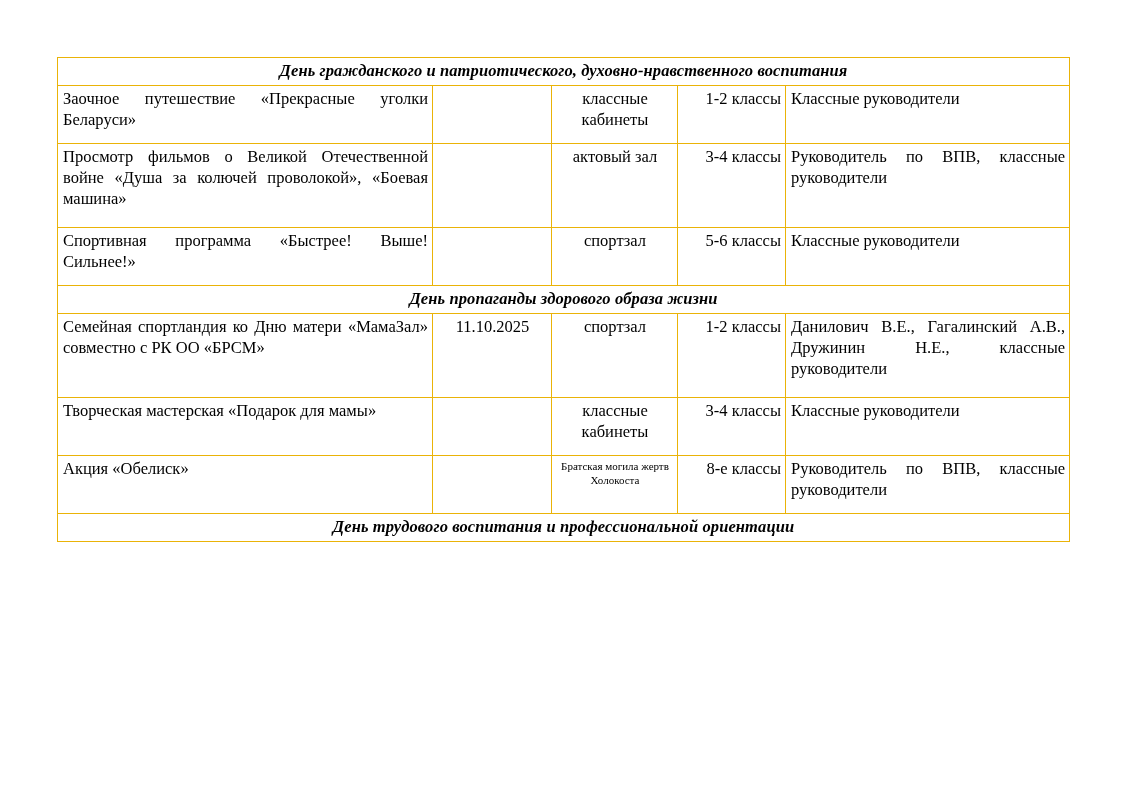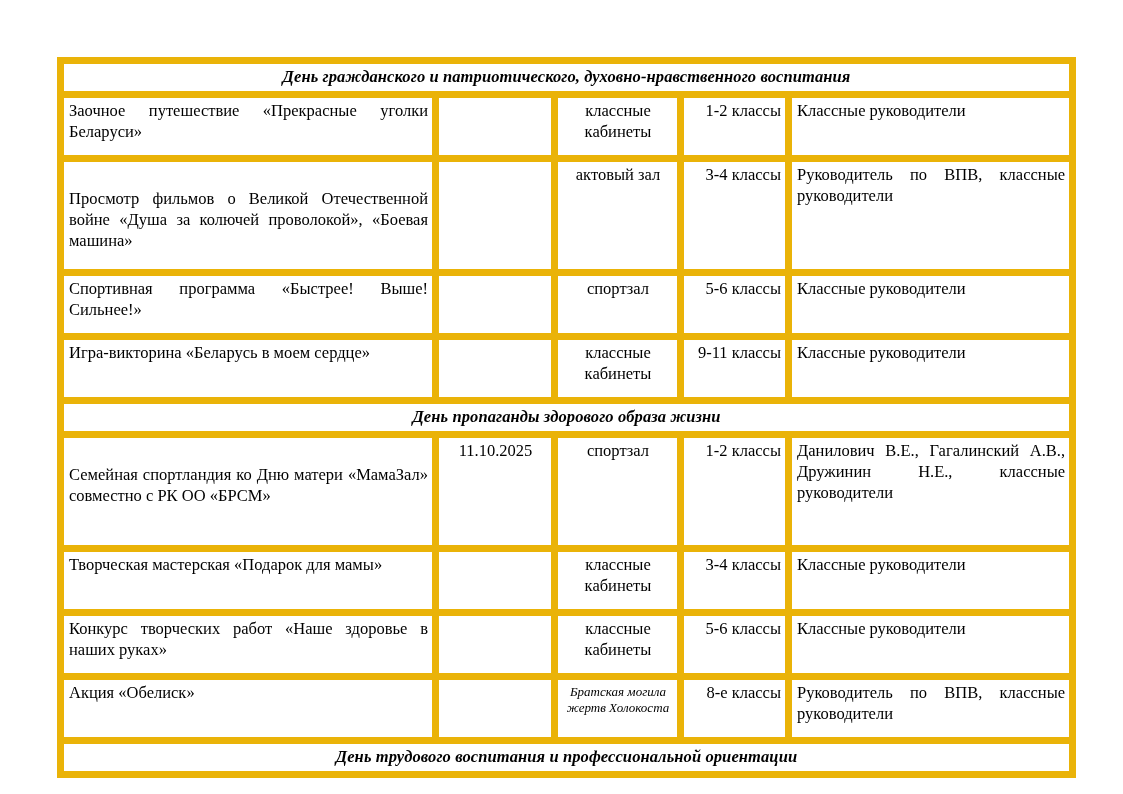--- a/index.html
+++ b/index.html
@@ -34,21 +34,21 @@
     font-size: 16.5px;
     line-height: 1.28;
   }
   table.plan col.c1 { width: 375px; }
   table.plan col.c2 { width: 119px; }
   table.plan col.c3 { width: 126px; }
   table.plan col.c4 { width: 108px; }
   table.plan col.c5 { width: 284px; }
 
   table.plan td {
-    border: 7px solid #eab308;
+    border: 1px solid #eab308;
     padding: 2px 4px 3px 5px;
     vertical-align: top;
     word-wrap: break-word;
     overflow-wrap: break-word;
   }
   
   td.activity {
     text-align: justify;
     text-align-last: left;
     hyphens: none;
@@ -64,36 +64,35 @@
   td.grades {
     text-align: right;
     vertical-align: top;
   }
   td.resp {
     text-align: justify;
     text-align-last: left;
     vertical-align: top;
   }
   td.place.small {
-    font-size: 13px;
+    font-size: 11px;
     line-height: 1.22;
     padding-top: 4px;
-    font-style: italic;
   }
   tr.section-row td {
     text-align: center;
     font-style: italic;
     font-weight: bold;
     padding: 2px 4px 4px 4px;
     vertical-align: middle;
     letter-spacing: 0.1px;
   }
   
   .rowpad-1 { min-height: 52px; }
-  .rowpad-2 { min-height: 78px; margin-top: 24px; }
+  .rowpad-2 { min-height: 78px; }
 </style>
 </head>
 <body>
 
 <div class="page">
   <div class="table-wrap">
     <table class="plan">
       <colgroup>
         <col class="c1">
           <col class="c2">
@@ -125,29 +124,20 @@
           </tr>
           <tr>
             <td class="activity">
               <div class="rowpad-1">Спортивная программа «Быстрее! Выше! Сильнее!»</div>
             </td>
             <td class="date"></td>
             <td class="place">спортзал</td>
             <td class="grades">5-6 классы</td>
             <td class="resp">Классные руководители</td>
           </tr>
-          <tr>
-            <td class="activity">
-              <div class="rowpad-1">Игра-викторина «Беларусь в моем сердце»</div>
-            </td>
-            <td class="date"></td>
-            <td class="place">классные кабинеты</td>
-            <td class="grades">9-11 классы</td>
-            <td class="resp">Классные руководители</td>
-          </tr>
           <tr class="section-row">
             <td colspan="5">День пропаганды здорового образа жизни</td>
           </tr>
           <tr>
             <td class="activity">
               <div class="rowpad-2">Семейная спортландия ко Дню матери «МамаЗал» совместно с РК ОО «БРСМ»</div>
             </td>
             <td class="date">11.10.2025</td>
             <td class="place">спортзал</td>
             <td class="grades">1-2 классы</td>
@@ -157,29 +147,20 @@
             <td class="activity">
               <div class="rowpad-1">Творческая мастерская «Подарок для мамы»</div>
             </td>
             <td class="date"></td>
             <td class="place">классные кабинеты</td>
             <td class="grades">3-4 классы</td>
             <td class="resp">Классные руководители</td>
           </tr>
           <tr>
             <td class="activity">
-              <div class="rowpad-1">Конкурс творческих работ «Наше здоровье в наших руках»</div>
-            </td>
-            <td class="date"></td>
-            <td class="place">классные кабинеты</td>
-            <td class="grades">5-6 классы</td>
-            <td class="resp">Классные руководители</td>
-          </tr>
-          <tr>
-            <td class="activity">
               <div class="rowpad-1">Акция «Обелиск»</div>
             </td>
             <td class="date"></td>
             <td class="place small">Братская могила жертв Холокоста</td>
             <td class="grades">8-е классы</td>
             <td class="resp">Руководитель по ВПВ, классные руководители</td>
           </tr>
           <tr class="section-row">
             <td colspan="5">День трудового воспитания и профессиональной ориентации</td>
           </tr>

